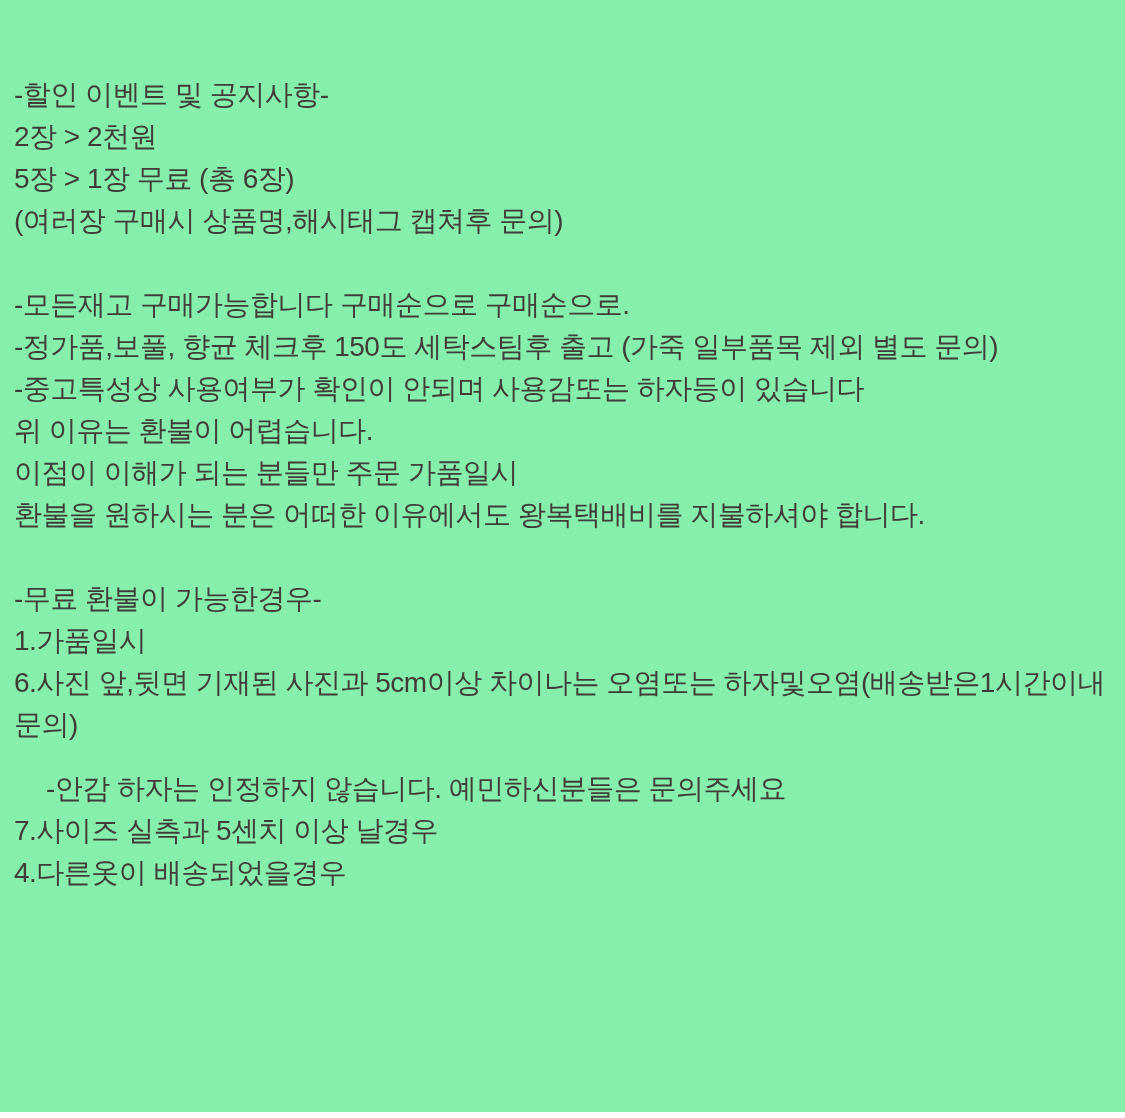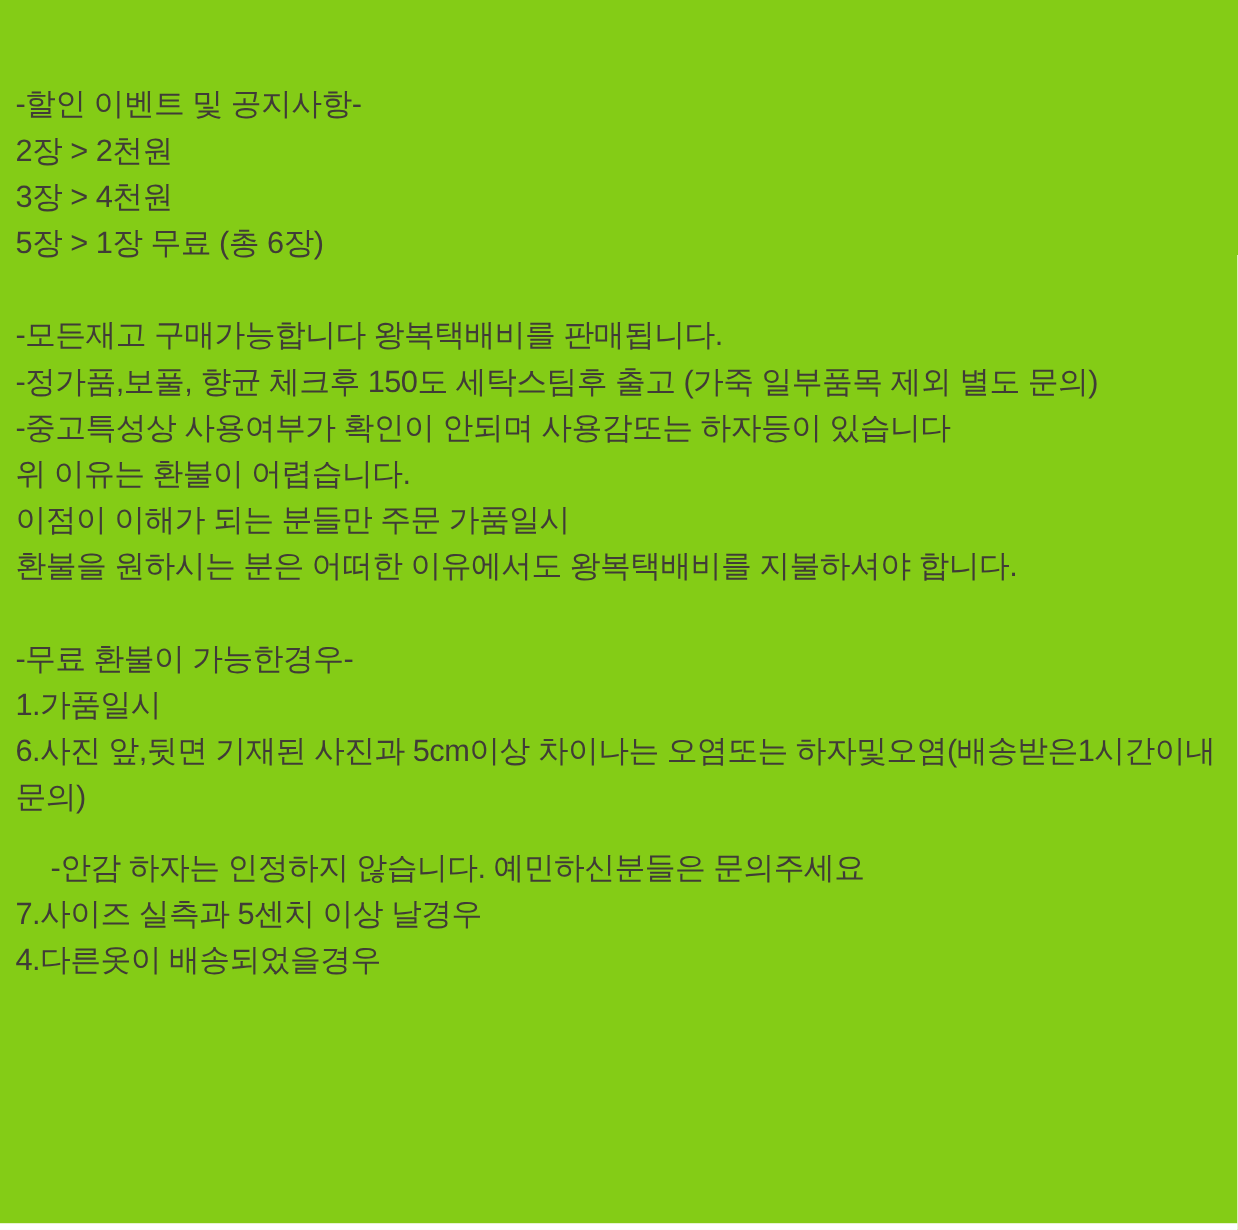--- a/index.html
+++ b/index.html
@@ -14,21 +14,21 @@
     height: 1118px;
     background: #ffffff;
     overflow: hidden;
   }
   .notice-panel {
     position: absolute;
     left: 0;
     top: 0;
     width: 1125px;
     height: 1112px;
-    background: #84cc16;
+    background: #86efac;
     box-sizing: border-box;
     padding: 74px 16px 0 14px;
   }
   .notice-lines {
     width: 100%;
   }
   .line {
     font-size: 28px;
     line-height: 42px;
     color: #403c37;
@@ -45,24 +45,24 @@
   }
 </style>
 </head>
 <body>
 
 <div class="page">
   <div class="notice-panel">
     <div class="notice-lines" id="notice-lines">
         <div class="line">-할인 이벤트 및 공지사항-</div>
         <div class="line">2장 &gt; 2천원</div>
-        <div class="line">3장 &gt; 4천원</div>
         <div class="line">5장 &gt; 1장 무료 (총 6장)</div>
+        <div class="line">(여러장 구매시 상품명,해시태그 캡쳐후 문의)</div>
         <div class="line blank"></div>
-        <div class="line">-모든재고 구매가능합니다 왕복택배비를 판매됩니다.</div>
+        <div class="line">-모든재고 구매가능합니다 구매순으로 구매순으로.</div>
         <div class="line">-정가품,보풀, 향균 체크후 150도 세탁스팀후 출고 (가죽 일부품목 제외 별도 문의)</div>
         <div class="line">-중고특성상 사용여부가 확인이 안되며 사용감또는 하자등이 있습니다</div>
         <div class="line">위 이유는 환불이 어렵습니다.</div>
         <div class="line">이점이 이해가 되는 분들만 주문 가품일시</div>
         <div class="line">환불을 원하시는 분은 어떠한 이유에서도 왕복택배비를 지불하셔야 합니다.</div>
         <div class="line blank"></div>
         <div class="line">-무료 환불이 가능한경우-</div>
         <div class="line">1.가품일시</div>
         <div class="line">6.사진 앞,뒷면 기재된 사진과 5cm이상 차이나는 오염또는 하자및오염(배송받은1시간이내 문의)</div>
         <div class="line indent">-안감 하자는 인정하지 않습니다. 예민하신분들은 문의주세요</div>

